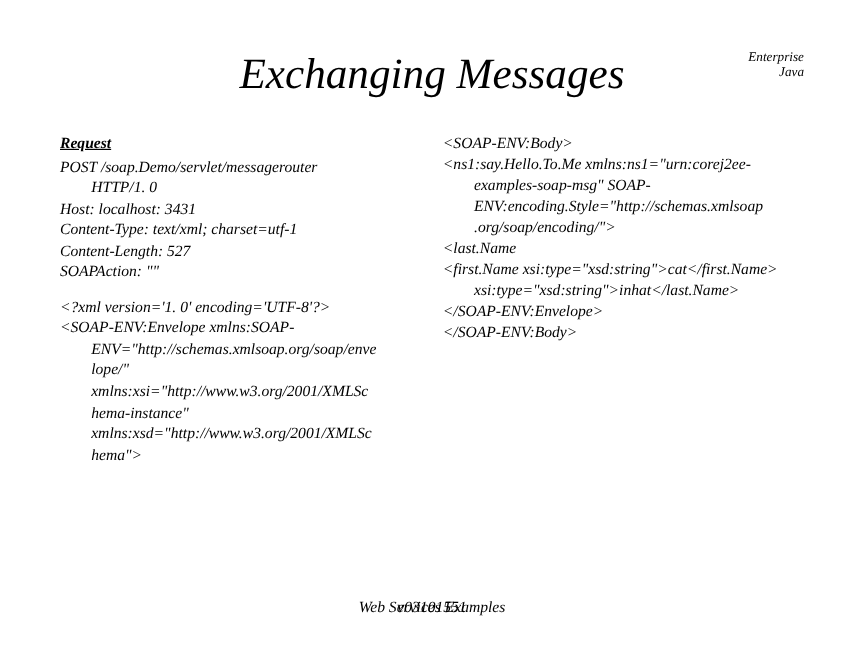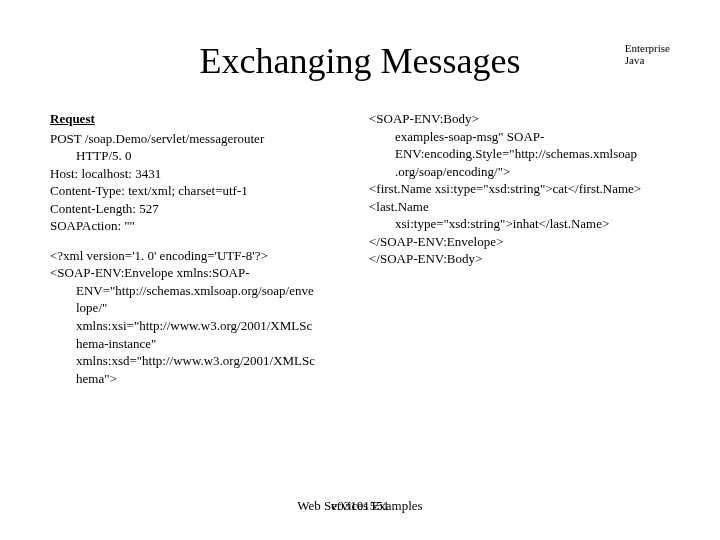--- a/index.html
+++ b/index.html
@@ -10,38 +10,39 @@
     font-family: "Times New Roman", Times, serif;
     color: #000;
     position: relative;
     overflow: hidden;
   }
   .slide {
     width: 100%;
     height: 100%;
     padding: 40px 50px 30px 50px;
     position: relative;
+    font-style: italic;
   }
   .header-row {
     position: relative;
     margin-bottom: 28px;
   }
   .title {
     font-size: 36px;
     font-weight: 400;
     text-align: center;
     margin: 0 auto;
   }
   .corner-label {
     position: absolute;
     top: 2px;
     right: 0;
     font-size: 11px;
     line-height: 1.1;
-    text-align: left;
+    text-align: right;
   }
   .columns {
     display: flex;
     gap: 18px;
   }
   .col {
     flex: 1;
     font-size: 13px;
     line-height: 1.35;
   }
@@ -84,45 +85,46 @@
 Java</span>
     </div>
   </div>
 
   <div class="columns">
 
     <div class="col">
       <div class="section-heading">Request</div>
       <div class="block">
         <div>POST /soap.Demo/servlet/messagerouter</div>
-        <div class="indent">HTTP/5. 0</div>
+        <div class="indent">HTTP/1. 0</div>
         <div>Host: localhost: 3431</div>
         <div>Content-Type: text/xml; charset=utf-1</div>
         <div>Content-Length: 527</div>
         <div>SOAPAction: ""</div>
       </div>
       <div class="block">
         <div>&lt;?xml version='1. 0' encoding='UTF-8'?&gt;</div>
         <div>&lt;SOAP-ENV:Envelope xmlns:SOAP-</div>
         <div class="indent">ENV="http://schemas.xmlsoap.org/soap/enve</div>
         <div class="indent">lope/"</div>
         <div class="indent">xmlns:xsi="http://www.w3.org/2001/XMLSc</div>
         <div class="indent">hema-instance"</div>
         <div class="indent">xmlns:xsd="http://www.w3.org/2001/XMLSc</div>
         <div class="indent">hema"&gt;</div>
       </div>
     </div>
 
     <div class="col">
       <div>&lt;SOAP-ENV:Body&gt;</div>
+      <div>&lt;ns1:say.Hello.To.Me xmlns:ns1="urn:corej2ee-</div>
       <div class="indent">examples-soap-msg" SOAP-</div>
       <div class="indent">ENV:encoding.Style="http://schemas.xmlsoap</div>
       <div class="indent">.org/soap/encoding/"&gt;</div>
+      <div>&lt;last.Name</div>
       <div>&lt;first.Name xsi:type="xsd:string"&gt;cat&lt;/first.Name&gt;</div>
-      <div>&lt;last.Name</div>
       <div class="indent">xsi:type="xsd:string"&gt;inhat&lt;/last.Name&gt;</div>
       <div>&lt;/SOAP-ENV:Envelope&gt;</div>
       <div>&lt;/SOAP-ENV:Body&gt;</div>
     </div>
 
   </div>
 
   <div class="footer">
     <span>v031015</span>
     <span class="footer-center">Web Services Examples</span>

